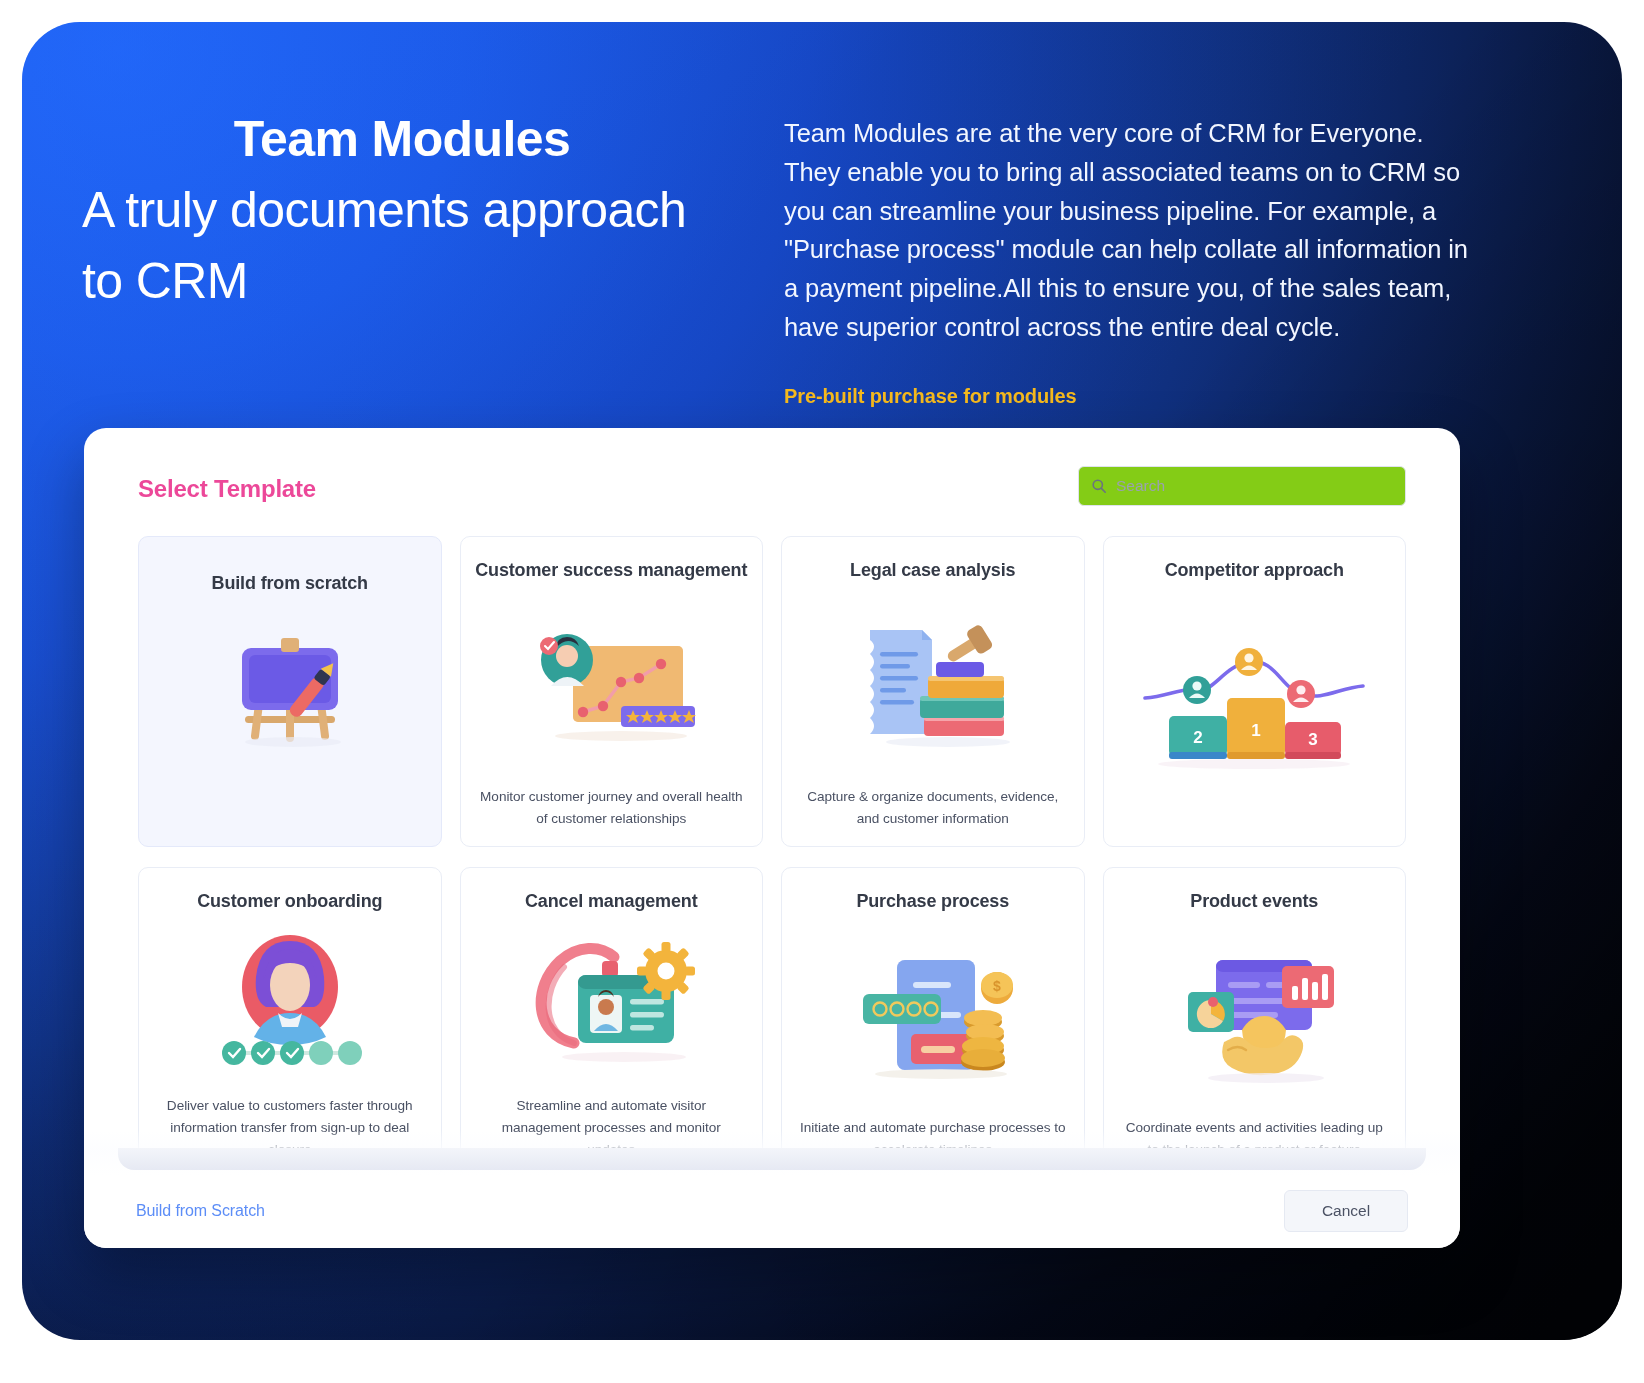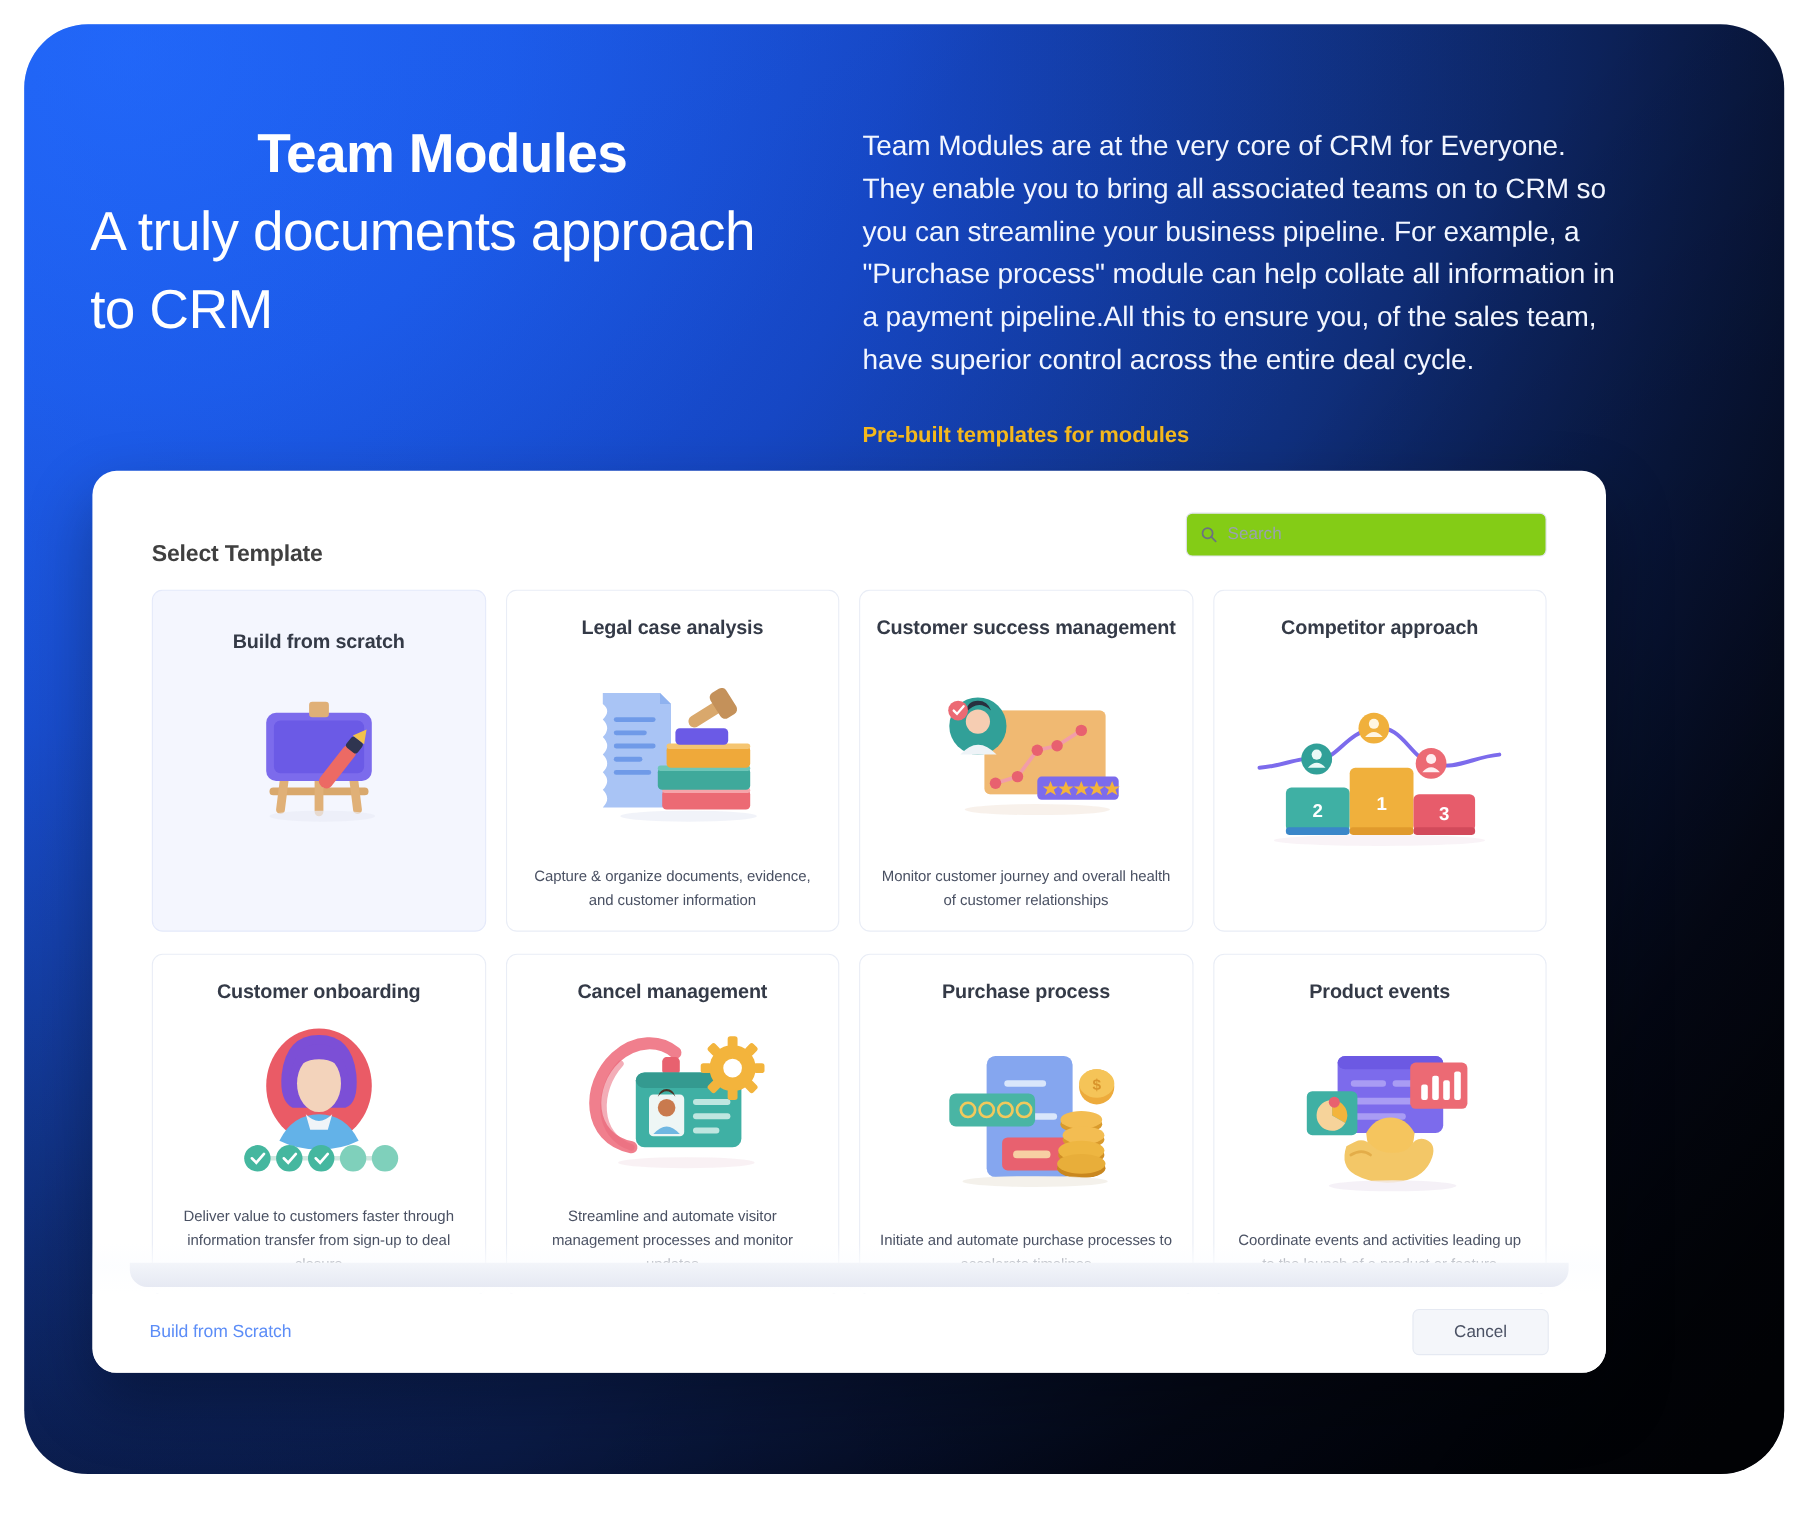--- a/index.html
+++ b/index.html
@@ -73,24 +73,24 @@
     z-index: 3;
     overflow: hidden;
   }
 
   .dlg-head {
     position: absolute;
     left: 0; top: 0; width: 100%; height: 108px;
   }
   .dlg-title {
     position: absolute;
-    left: 54px; top: 64px;
-    font-size: 21px;
+    left: 54px; top: 47px;
+    font-size: 24px;
     font-weight: 700;
-    color: #404040;
+    color: #ec4899;
     letter-spacing: -0.2px;
   }
   .search-box {
     position: absolute;
     right: 54px; top: 38px;
     width: 328px; height: 40px;
     border: 1px solid #dfe3ec;
     border-radius: 6px;
     background: #84cc16;
     display: flex; align-items: center;
@@ -213,21 +213,21 @@
 <body>
 
 <div id="frame">
 
   <div class="hero">
     <div class="hero-title">
       <span class="strong">Team Modules</span>
       <span>A truly documents approach to CRM</span>
     </div>
     <p class="hero-body">Team Modules are at the very core of CRM for Everyone. They enable you to bring all associated teams on to CRM so you can streamline your business pipeline. For example, a "Purchase process" module can help collate all information in a payment pipeline.All this to ensure you, of the sales team, have superior control across the entire deal cycle.</p>
-    <a class="hero-link">Pre-built templates for modules</a>
+    <a class="hero-link">Pre-built purchase for modules</a>
   </div>
 
   <div id="dialog">
 
     <div class="dlg-head">
       <div class="dlg-title">Select Template</div>
       <div class="search-box">
         <span class="search-icon">
           <svg viewBox="0 0 16 16" width="16" height="16" fill="none" stroke="#6b7280" stroke-width="1.6">
             <circle cx="6.8" cy="6.8" r="4.6"></circle>
@@ -252,51 +252,20 @@
       <rect x="66" y="24" width="18" height="14" rx="3" fill="#e0b077"></rect>
       <g transform="rotate(38 92 82)">
         <rect x="86" y="60" width="13" height="46" rx="6" fill="#ec6a64"></rect>
         <rect x="86" y="52" width="13" height="12" rx="3" fill="#2f3550"></rect>
         <path d="M86 52 l6.5 -12 l6.5 12 z" fill="#f3c24b"></path>
       </g>
       <ellipse cx="78" cy="128" rx="48" ry="5" fill="#e9ecf6" opacity=".7"></ellipse>
     </g>
               </svg>
             </div>
-          </div>
-          <div class="tcard">
-            <div class="tcard-title">Legal case analysis</div>
-            <div class="tcard-art">
-              <svg width="170" height="140" viewBox="0 0 170 140">
-    <g>
-      <path d="M22 14 h52 l10 10 v94 h-62 q8 -8 0 -16 q8 -8 0 -16 q8 -8 0 -16 q8 -8 0 -16 q8 -8 0 -16 q8 -8 0 -14 z" fill="#a9c4f5"></path>
-      <path d="M74 14 l10 10 h-10 z" fill="#8fb2ef"></path>
-      <g fill="#6f9ae8">
-        <rect x="32" y="36" width="38" height="4.4" rx="2.2"></rect>
-        <rect x="32" y="48" width="30" height="4.4" rx="2.2"></rect>
-        <rect x="32" y="60" width="38" height="4.4" rx="2.2"></rect>
-        <rect x="32" y="72" width="26" height="4.4" rx="2.2"></rect>
-        <rect x="32" y="84" width="34" height="4.4" rx="2.2"></rect>
-      </g>
-      <rect x="76" y="102" width="80" height="18" rx="4" fill="#ec6a74"></rect>
-      <rect x="76" y="100" width="80" height="5" rx="2.5" fill="#f6a4aa"></rect>
-      <rect x="72" y="82" width="84" height="20" rx="4" fill="#3fa99b"></rect>
-      <rect x="72" y="80" width="84" height="5" rx="2.5" fill="#6ec6b8"></rect>
-      <rect x="80" y="62" width="76" height="20" rx="4" fill="#efa93a"></rect>
-      <rect x="80" y="60" width="76" height="5" rx="2.5" fill="#f5c571"></rect>
-      <rect x="88" y="46" width="48" height="15" rx="4" fill="#6b5ae6"></rect>
-      <g transform="rotate(-32 120 36)">
-        <rect x="100" y="26" width="44" height="11" rx="5.5" fill="#d9a86c"></rect>
-        <rect x="128" y="18" width="17" height="27" rx="5" fill="#c4915a"></rect>
-      </g>
-      <ellipse cx="100" cy="126" rx="62" ry="5" fill="#eceff7" opacity=".75"></ellipse>
-    </g>
-              </svg>
-            </div>
-            <div class="tcard-desc">Capture &amp; organize documents, evidence, and customer information</div>
           </div>
           <div class="tcard">
             <div class="tcard-title">Customer success management</div>
             <div class="tcard-art">
               <svg width="180" height="140" viewBox="0 0 180 140">
     <g>
       <rect x="52" y="30" width="110" height="76" rx="5" fill="#f3c07c"></rect>
       <rect x="52" y="30" width="110" height="76" rx="5" fill="#eeb165" opacity=".45"></rect>
       <polyline points="62,96 82,90 100,66 118,62 140,48" fill="none" stroke="#f29da9" stroke-width="3.4" stroke-linecap="round"></polyline>
       <g fill="#e8616f">
@@ -318,20 +287,51 @@
         <polygon points="126,94 128,99 133,99 129,102 131,107 126,104 121,107 123,102 119,99 124,99"></polygon>
         <polygon points="140,94 142,99 147,99 143,102 145,107 140,104 135,107 137,102 133,99 138,99"></polygon>
         <polygon points="154,94 156,99 161,99 157,102 159,107 154,104 149,107 151,102 147,99 152,99"></polygon>
         <polygon points="168,94 170,99 175,99 171,102 173,107 168,104 163,107 165,102 161,99 166,99"></polygon>
       </g>
       <ellipse cx="100" cy="120" rx="66" ry="5" fill="#f6eee6" opacity=".8"></ellipse>
     </g>
               </svg>
             </div>
             <div class="tcard-desc">Monitor customer journey and overall health of customer relationships</div>
+          </div>
+          <div class="tcard">
+            <div class="tcard-title">Legal case analysis</div>
+            <div class="tcard-art">
+              <svg width="170" height="140" viewBox="0 0 170 140">
+    <g>
+      <path d="M22 14 h52 l10 10 v94 h-62 q8 -8 0 -16 q8 -8 0 -16 q8 -8 0 -16 q8 -8 0 -16 q8 -8 0 -16 q8 -8 0 -14 z" fill="#a9c4f5"></path>
+      <path d="M74 14 l10 10 h-10 z" fill="#8fb2ef"></path>
+      <g fill="#6f9ae8">
+        <rect x="32" y="36" width="38" height="4.4" rx="2.2"></rect>
+        <rect x="32" y="48" width="30" height="4.4" rx="2.2"></rect>
+        <rect x="32" y="60" width="38" height="4.4" rx="2.2"></rect>
+        <rect x="32" y="72" width="26" height="4.4" rx="2.2"></rect>
+        <rect x="32" y="84" width="34" height="4.4" rx="2.2"></rect>
+      </g>
+      <rect x="76" y="102" width="80" height="18" rx="4" fill="#ec6a74"></rect>
+      <rect x="76" y="100" width="80" height="5" rx="2.5" fill="#f6a4aa"></rect>
+      <rect x="72" y="82" width="84" height="20" rx="4" fill="#3fa99b"></rect>
+      <rect x="72" y="80" width="84" height="5" rx="2.5" fill="#6ec6b8"></rect>
+      <rect x="80" y="62" width="76" height="20" rx="4" fill="#efa93a"></rect>
+      <rect x="80" y="60" width="76" height="5" rx="2.5" fill="#f5c571"></rect>
+      <rect x="88" y="46" width="48" height="15" rx="4" fill="#6b5ae6"></rect>
+      <g transform="rotate(-32 120 36)">
+        <rect x="100" y="26" width="44" height="11" rx="5.5" fill="#d9a86c"></rect>
+        <rect x="128" y="18" width="17" height="27" rx="5" fill="#c4915a"></rect>
+      </g>
+      <ellipse cx="100" cy="126" rx="62" ry="5" fill="#eceff7" opacity=".75"></ellipse>
+    </g>
+              </svg>
+            </div>
+            <div class="tcard-desc">Capture &amp; organize documents, evidence, and customer information</div>
           </div>
           <div class="tcard">
             <div class="tcard-title">Competitor approach</div>
             <div class="tcard-art">
               <svg width="230" height="130" viewBox="0 0 230 130">
     <g>
       <path d="M6 54 C30 52 40 44 58 46 C76 48 84 22 110 18 C136 14 142 44 162 50 C184 57 200 44 224 42" fill="none" stroke="#7c6bec" stroke-width="3.6" stroke-linecap="round"></path>
       <g>
         <circle cx="58" cy="46" r="14" fill="#31a098"></circle>
         <circle cx="58" cy="42" r="4.6" fill="#eafaf7"></circle>

